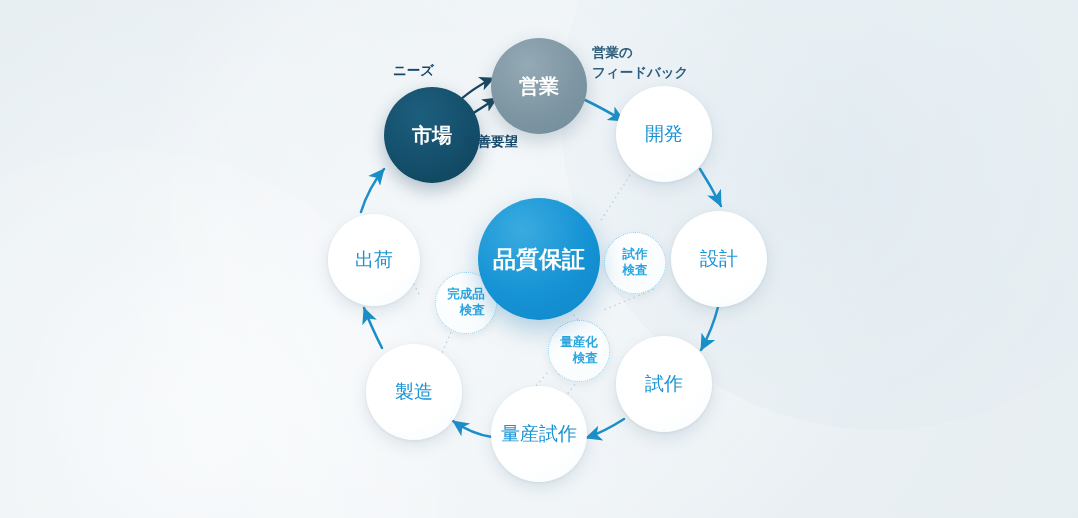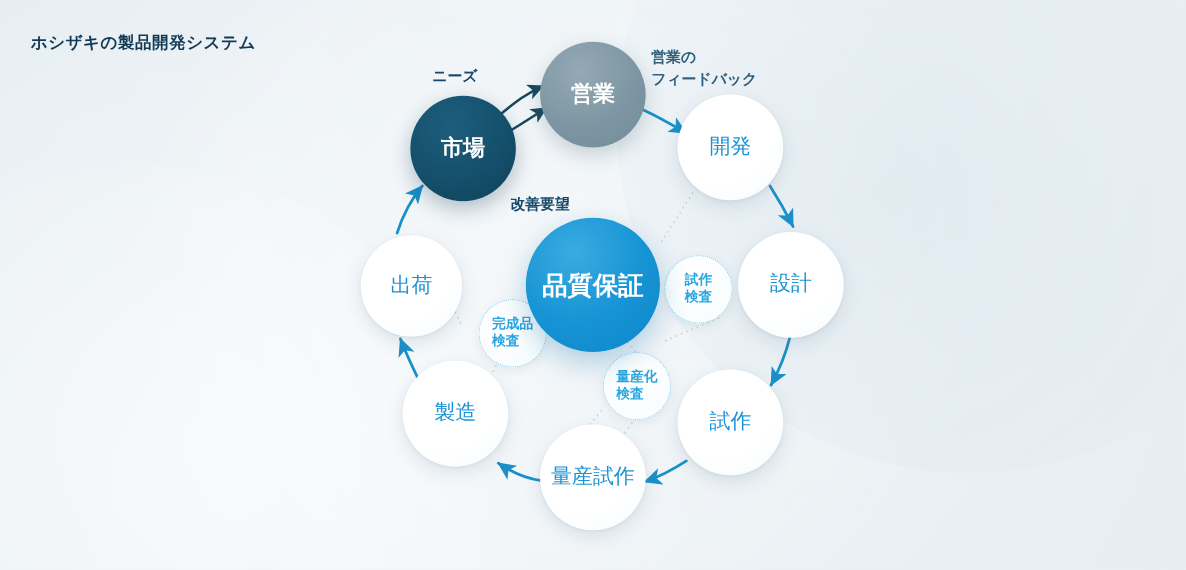--- a/index.html
+++ b/index.html
@@ -22,21 +22,21 @@
     background:radial-gradient(circle at 40% 60%, rgba(216,228,236,.55) 0%, rgba(216,228,236,0) 70%);}
   .blob-c{left:-180px;top:150px;width:620px;height:620px;
     background:radial-gradient(circle at 60% 40%, rgba(255,255,255,.40) 0%, rgba(255,255,255,0) 70%);}
 
   #title{position:absolute;left:28px;top:30px;
     font-size:15px;font-weight:bold;color:#123a57;letter-spacing:.5px;white-space:nowrap;}
 
   svg#wires{position:absolute;left:0;top:0;width:1078px;height:518px;}
 
   .node{position:absolute;border-radius:50%;display:flex;align-items:center;
-    justify-content:center;text-align:left;line-height:1.15;}
+    justify-content:center;text-align:right;line-height:1.15;}
   .node span{display:block;white-space:pre-line;}
 
   .n-white{background:radial-gradient(circle at 38% 30%, #ffffff 0%, #ffffff 58%, #f4fafd 100%);
     color:#1a93d4;font-size:19px;font-weight:normal;
     box-shadow:0 6px 16px rgba(90,125,150,.17), 0 1px 3px rgba(90,125,150,.12);}
 
   .n-market{background:radial-gradient(circle at 38% 28%, #1d5e7d 0%, #144f6b 55%, #0f4259 100%);
     color:#ffffff;font-size:20px;font-weight:bold;
     box-shadow:0 7px 18px rgba(20,60,85,.30);}
 
@@ -59,21 +59,20 @@
 </style>
 </head>
 <body>
 
 <div id="stage">
 
   <div class="blob blob-a"></div>
   <div class="blob blob-b"></div>
   <div class="blob blob-c"></div>
 
-  <div id="title">ホシザキの製品開発システム</div>
 
   <svg id="wires" viewBox="0 0 1078 518" xmlns="http://www.w3.org/2000/svg">
     <defs>
       <marker id="ahBlue" markerWidth="9" markerHeight="9" refX="6.2" refY="3.1" orient="auto" markerUnits="strokeWidth">
         <path d="M0,0 L6.6,3.1 L0,6.2 L1.7,3.1 Z" fill="#1a8fc8"></path>
       </marker>
       <marker id="ahNavy" markerWidth="9" markerHeight="9" refX="6.2" refY="3.1" orient="auto" markerUnits="strokeWidth">
         <path d="M0,0 L6.6,3.1 L0,6.2 L1.7,3.1 Z" fill="#17465e"></path>
       </marker>
     </defs>
@@ -99,39 +98,39 @@
       <path d="M700,169 C709,183 715,194 721,206" marker-end="url(#ahBlue)"></path>
       <path d="M718,307 C714,323 708,337 701,350" marker-end="url(#ahBlue)"></path>
       <path d="M624,419 C610,428 598,434 586,438" marker-end="url(#ahBlue)"></path>
       <path d="M492,437 C478,435 466,430 453,421" marker-end="url(#ahBlue)"></path>
       <path d="M382,348 C375,334 369,321 364,308" marker-end="url(#ahBlue)"></path>
       <path d="M361,212 C366,196 374,181 384,169" marker-end="url(#ahBlue)"></path>
     </g>
   </svg>
 
   <div id="nodes">
-      <div class="node n-market" style="left: 373px; top: 87px; width: 96px; height: 96px;">
+      <div class="node n-market" style="left: 384px; top: 87px; width: 96px; height: 96px;">
         <span>市場</span>
       </div>
       <div class="node n-sales" style="left: 491px; top: 38px; width: 96px; height: 96px;">
         <span>営業</span>
       </div>
       <div class="node n-white" style="left: 616px; top: 86px; width: 96px; height: 96px;">
         <span>開発</span>
       </div>
       <div class="node n-white" style="left: 671px; top: 211px; width: 96px; height: 96px;">
         <span>設計</span>
       </div>
       <div class="node n-white" style="left: 616px; top: 336px; width: 96px; height: 96px;">
         <span>試作</span>
       </div>
       <div class="node n-white" style="left: 491px; top: 386px; width: 96px; height: 96px;">
         <span>量産試作</span>
       </div>
-      <div class="node n-white" style="left: 366px; top: 328px; width: 96px; height: 96px;">
+      <div class="node n-white" style="left: 366px; top: 344px; width: 96px; height: 96px;">
         <span>製造</span>
       </div>
       <div class="node n-white" style="left: 328px; top: 214px; width: 92px; height: 92px;">
         <span>出荷</span>
       </div>
       <div class="node n-check" style="left: 604px; top: 232px; width: 60px; height: 60px;">
         <span>試作
 検査</span>
       </div>
       <div class="node n-check" style="left: 548px; top: 320px; width: 60px; height: 60px;">
@@ -141,17 +140,17 @@
       <div class="node n-check" style="left: 435px; top: 272px; width: 60px; height: 60px;">
         <span>完成品
 検査</span>
       </div>
       <div class="node n-core" style="left: 478px; top: 198px; width: 122px; height: 122px;">
         <span>品質保証</span>
       </div>
     </div>
   <div id="labels">
       <div class="lbl" style="left: 393px; top: 62px;">ニーズ</div>
-      <div class="lbl" style="left: 464px; top: 133px; margin-top: 45px;">改善要望</div>
+      <div class="lbl" style="left: 464px; top: 133px;">改善要望</div>
       <div class="lbl lbl-soft" style="left: 592px; top: 44px;">営業の
 フィードバック</div>
     </div>
 </div>
 
 </body></html>

